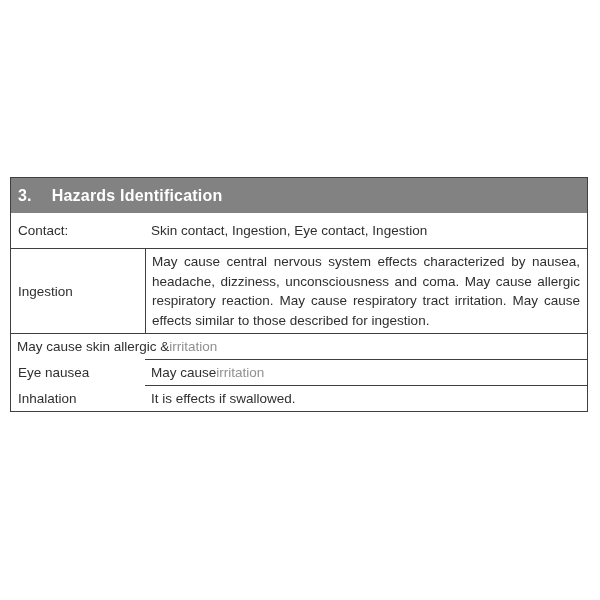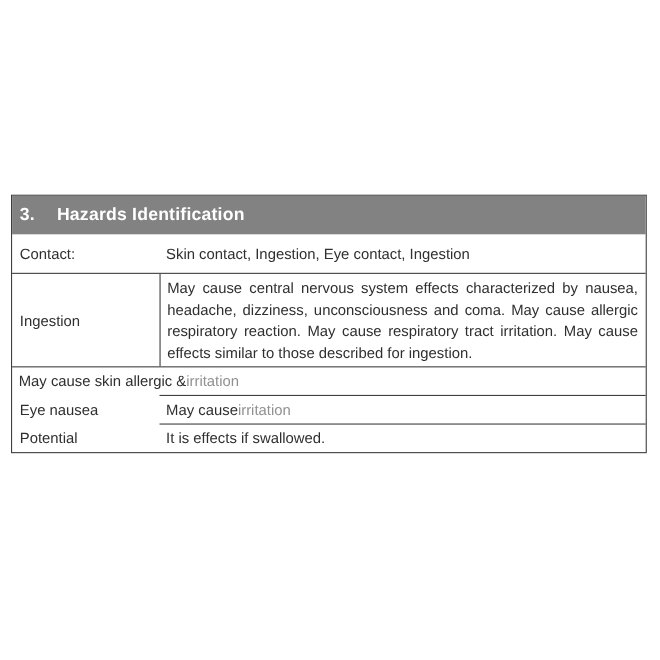--- a/index.html
+++ b/index.html
@@ -121,18 +121,18 @@
 
     <div class="row pair-row single-row">
       <div class="cell label">Eye nausea</div>
       <div class="cell value">
         <span>May cause </span>
           <span class="muted">irritation</span>
       </div>
     </div>
 
     <div class="row pair-row single-row">
-      <div class="cell label">Potential</div>
+      <div class="cell label">Inhalation</div>
       <div class="cell value">It is effects if swallowed.</div>
     </div>
 
   </div>
 </div>
 
 </body></html>

